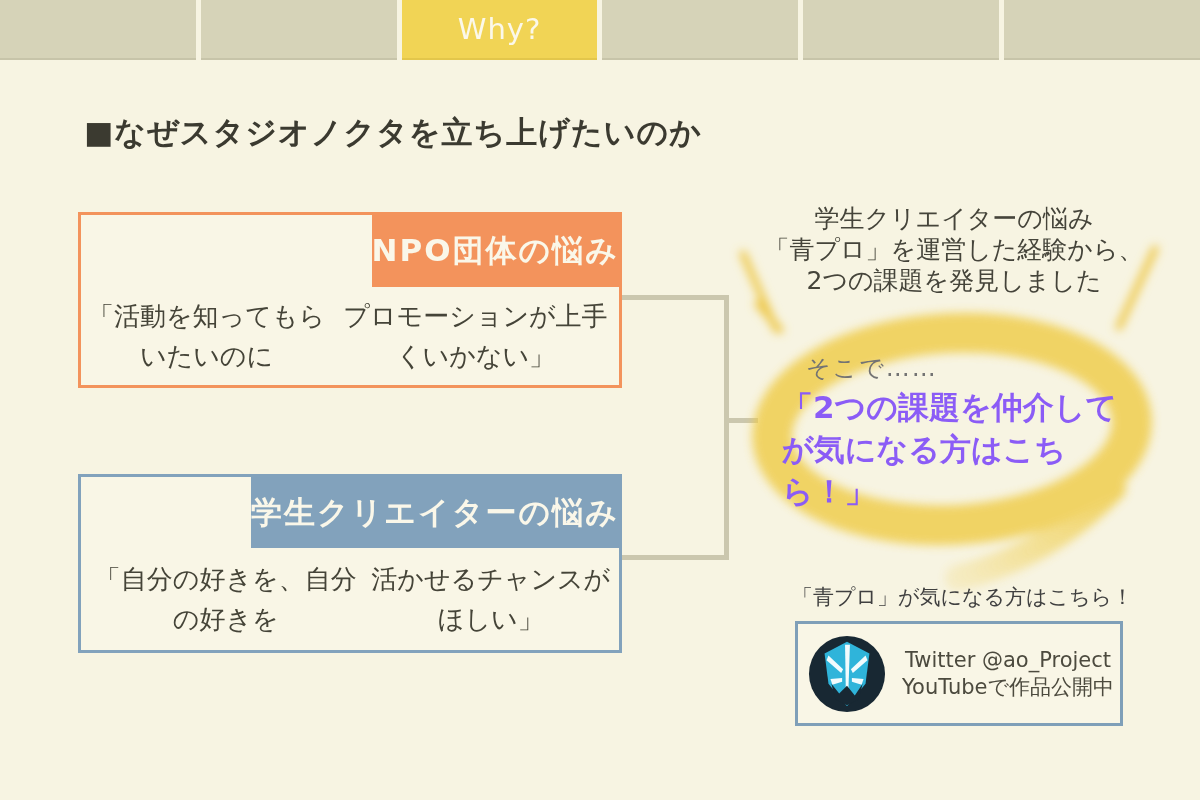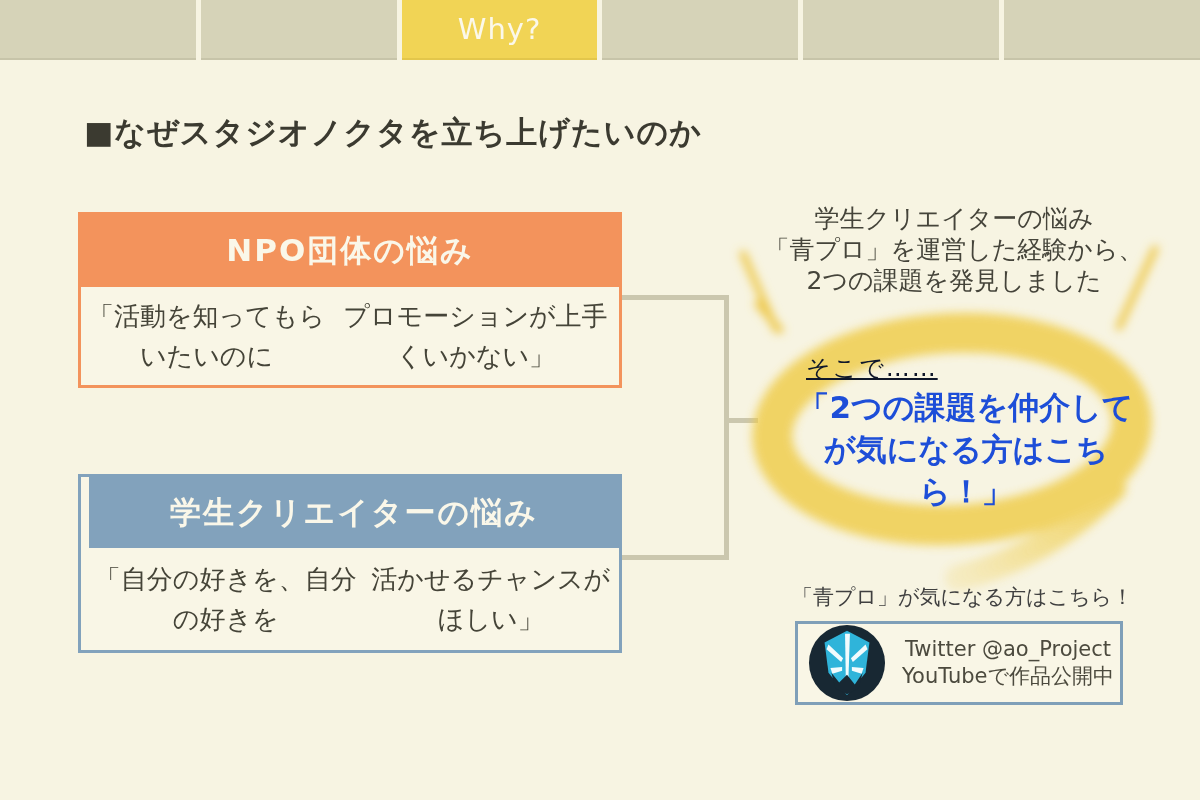--- a/index.html
+++ b/index.html
@@ -26,21 +26,21 @@
   
   .heading {
     position:absolute; left:84px; top:112px;
     font-size:31px; font-weight:600; color:#3B3A30; letter-spacing:1px;
   }
 
   
   .pbox {
     position:absolute; left:78px; width:544px;
     display:flex; flex-direction:column;
-    border:3px solid; background:#F9F6E6;
+    border:3px solid; background:#F9F6E6;align-items:flex-end;
   }
   .pbox .pbox-header {
     display:flex; align-items:center; justify-content:center;
     font-weight:700; font-size:31px; color:#FAF7E9; letter-spacing:2px;
   }
   .pbox .pbox-body {
     flex:1; display:flex; flex-direction:row;
     align-items:center; justify-content:center;
     text-align:center; font-size:26px; line-height:40px; color:#454438;
   }
@@ -56,41 +56,41 @@
   .conn.bottom { left:622px; top:555px; width:107px; height:5px; }
   .conn.stub   { left:729px; top:418px; width:29px; height:5px; }
 
   
   .intro {
     position:absolute; left:756px; top:203px; width:396px;
     text-align:center; font-size:25px; line-height:31px; color:#45443A;
   }
   .lead {
     position:absolute; left:806px; top:352px;
-    font-size:24px; color:#0f172a; letter-spacing:2px;text-decoration:underline;
+    font-size:24px; color:#737373; letter-spacing:2px;
   }
   .quote {
     position:absolute; left:782px; top:386px; width:368px;
-    text-align:center; font-size:31px; font-weight:700;
-    line-height:42px; color:#1d4ed8;
+    font-size:31px; font-weight:700;
+    line-height:42px; color:#8b5cf6;
   }
 
   
   .overlay {
     position:absolute; left:0; top:0; width:1200px; height:800px;
     pointer-events:none;
   }
 
   
   .follow-label {
     position:absolute; left:792px; top:583px;
     font-size:21px; color:#404040;
   }
   .info-box {
-    position:absolute; left:795px; top:621px; width:328px; height:84px;
+    position:absolute; left:795px; top:621px; width:328px; height:105px;
     border:3px solid #7F9FB8; background:#F9F6E6;
     display:flex; align-items:center; gap:16px; padding-left:10px;
     cursor:pointer;
   }
   .info-text {
     flex:1; text-align:center; font-size:21px; line-height:27px;
     color:#4C4A3E; padding-right:6px;
   }
   .logo { width:78px; height:78px; flex:0 0 auto; }
 </style>

